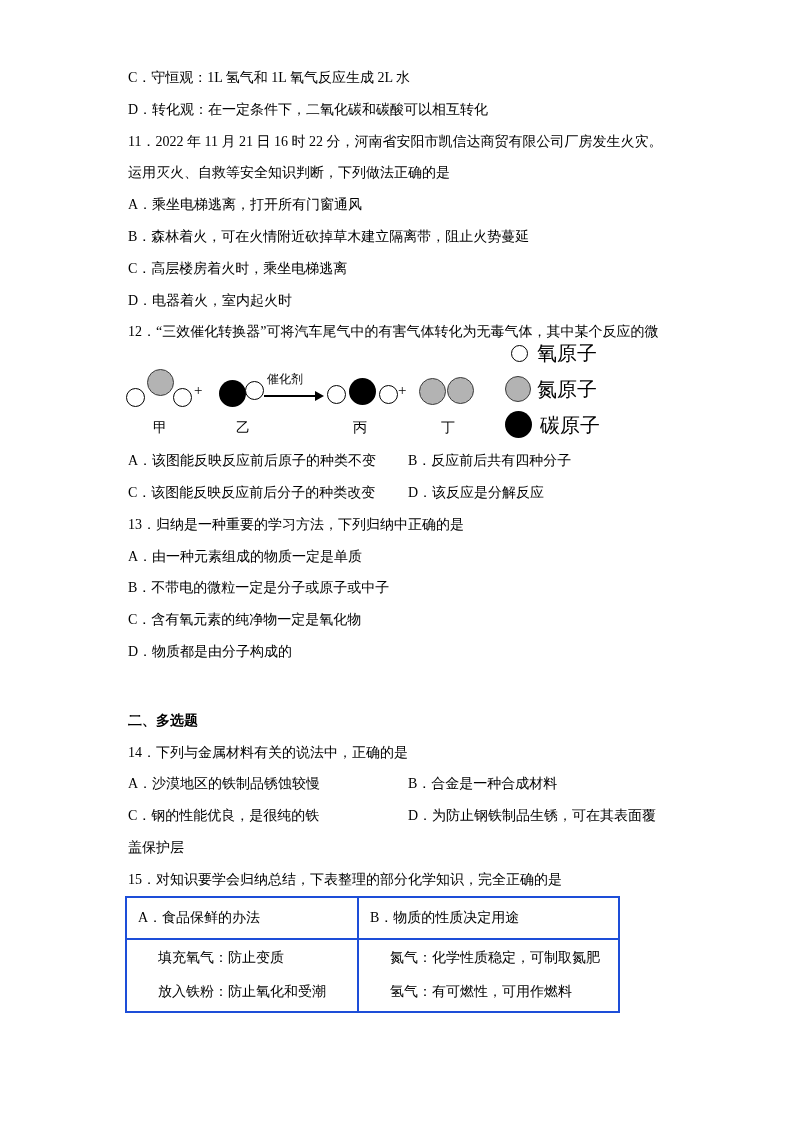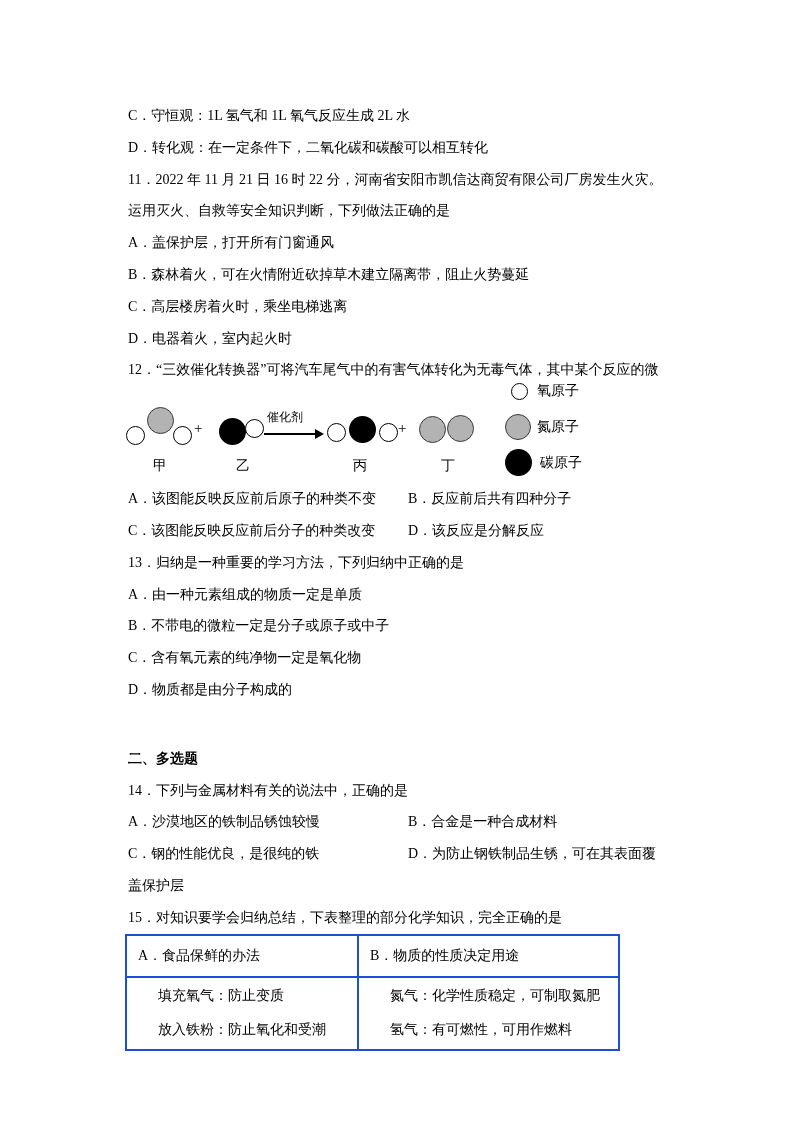--- a/index.html
+++ b/index.html
@@ -8,21 +8,20 @@
     background: #ffffff;
     color: #000000;
     font-family: "Liberation Serif", "DejaVu Serif", serif;
     font-size: 14px;
     overflow: hidden;
   }
   .content {
     padding: 62px 0 0 128px;
     width: 666px;
     box-sizing: content-box;
-    margin-top: 38px;
   }
   .line {
     height: 31.8px;
     line-height: 31.8px;
     white-space: nowrap;
   }
   .col1 { display: inline-block; width: 280px; }
   .sec-heading { font-weight: bold; margin-top: 37px; }
 
   
@@ -35,21 +34,21 @@
   .cat-label { position: absolute; left: 139px; top: 22px; font-size: 12px; line-height: 18px; }
   .cat-arrow { position: absolute; left: 136px; top: 47px; width: 58px; height: 2px; background: #000; }
   .cat-arrow::after {
     content: ""; position: absolute; right: -2px; top: -4px;
     border-left: 9px solid #000; border-top: 5px solid transparent; border-bottom: 5px solid transparent;
   }
   .mol-label { position: absolute; top: 71px; font-size: 14px; line-height: 18px; }
   .lg-circle-o { position: absolute; left: 383px; top: -3px; width: 17px; height: 17px; }
   .lg-circle-n { position: absolute; left: 377px; top: 28px; width: 26px; height: 26px; }
   .lg-circle-c { position: absolute; left: 377px; top: 63px; width: 27px; height: 27px; }
-  .lg-label { position: absolute; font-size: 14px; line-height: 18px; }
+  .lg-label { position: absolute; font-size: 20px; line-height: 18px; }
 
   
   table.ktable {
     border-collapse: collapse;
     margin-left: -3px;
     table-layout: fixed;
   }
   table.ktable td {
     border: 2px solid #1d4ed8;
     padding: 0 11px;
@@ -65,21 +64,21 @@
 </head>
 <body>
 
 <div class="content">
 
   <div class="line">C．守恒观：1L 氢气和 1L 氧气反应生成 2L 水</div>
   <div class="line">D．转化观：在一定条件下，二氧化碳和碳酸可以相互转化</div>
 
   <div class="line">11．2022 年 11 月 21 日 16 时 22 分，河南省安阳市凯信达商贸有限公司厂房发生火灾。</div>
   <div class="line">运用灭火、自救等安全知识判断，下列做法正确的是</div>
-  <div class="line">A．盖保护层，打开所有门窗通风</div>
+  <div class="line">A．乘坐电梯逃离，打开所有门窗通风</div>
   <div class="line">B．森林着火，可在火情附近砍掉草木建立隔离带，阻止火势蔓延</div>
   <div class="line">C．高层楼房着火时，乘坐电梯逃离</div>
   <div class="line">D．电器着火，室内起火时</div>
 
   <div class="line">12．“三效催化转换器”可将汽车尾气中的有害气体转化为无毒气体，其中某个反应的微</div>
 
   <div class="diagram">
 
     <div class="atom atom-n" style="left:18.5px;top:20.5px"></div>
     <div class="atom atom-o" style="left:-2.5px;top:39.5px"></div>

